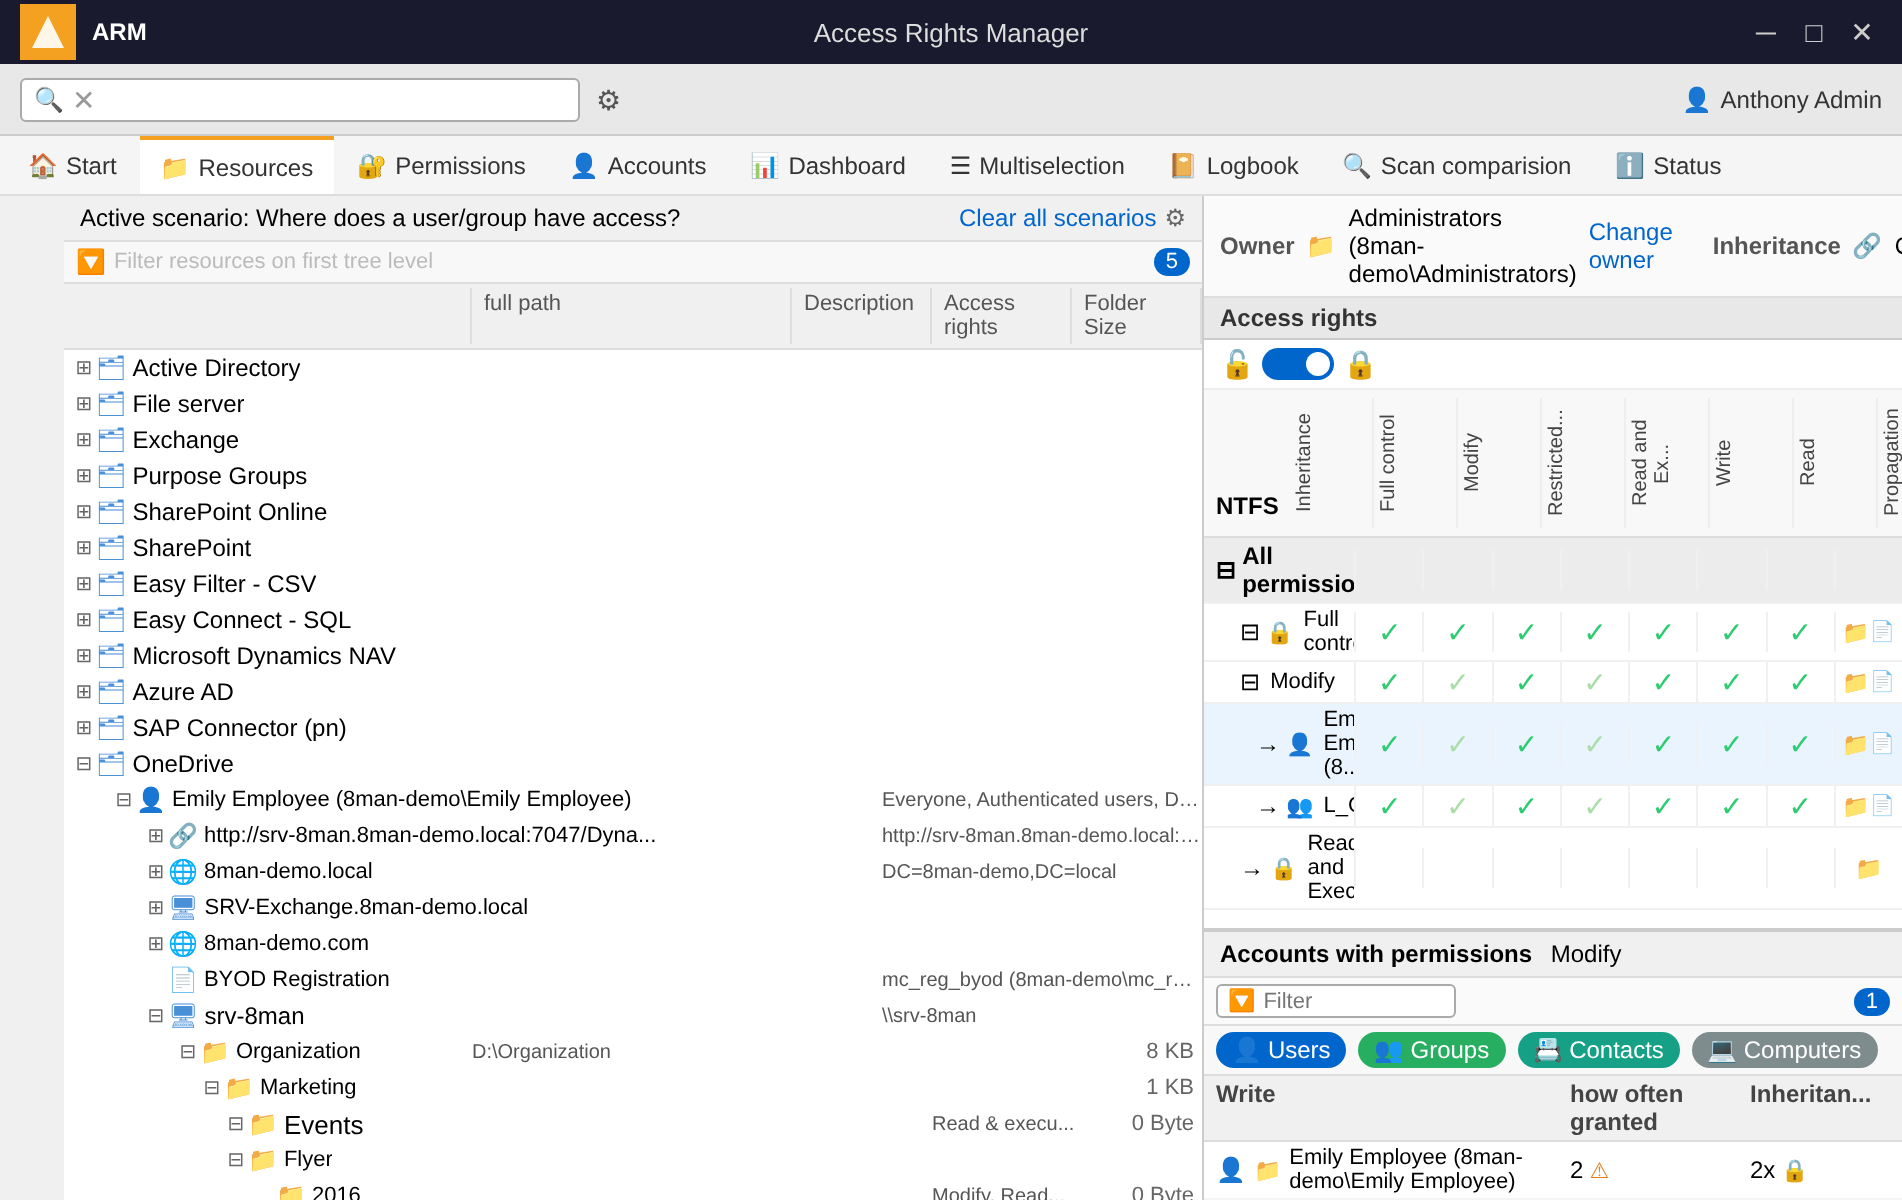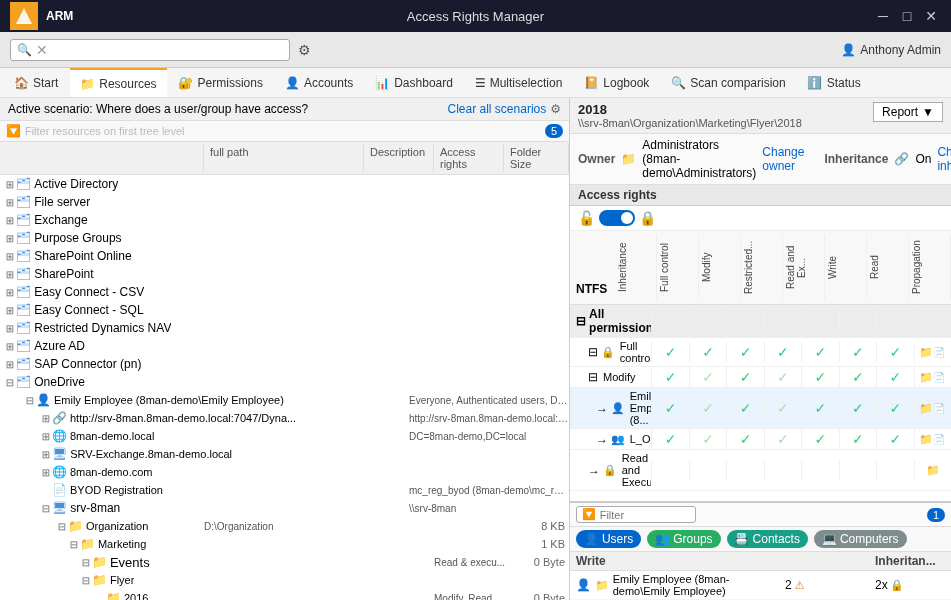--- a/index.html
+++ b/index.html
@@ -72,20 +72,21 @@
       color: #333;
       white-space: nowrap;
       height: 100%;
     }
     .nav-item.active { background: #fff; border-top: 2px solid #f4a020; }
 
     
     .main-layout {
       display: flex;
       height: calc(600px - 32px - 36px - 30px);
+      padding-left: 32px;
     }
 
     
     .left-panel {
       width: 570px;
       border-right: 1px solid #ccc;
       display: flex;
       flex-direction: column;
       background: white;
     }
@@ -534,35 +535,35 @@
         <div class="tree-name-cell" style="padding-left:4px; display:flex; align-items:center;">
           <span class="expander">⊞</span>
           <span style="color:#4a90d9;margin-right:3px;">🗂</span>
           <span class="tree-label">SharePoint</span>
         </div>
       </div>
       <div class="tree-row">
         <div class="tree-name-cell" style="padding-left:4px; display:flex; align-items:center;">
           <span class="expander">⊞</span>
           <span style="color:#4a90d9;margin-right:3px;">🗂</span>
-          <span class="tree-label">Easy Connect - CSV</span>
+          <span class="tree-label">Easy Filter - CSV</span>
         </div>
       </div>
       <div class="tree-row">
         <div class="tree-name-cell" style="padding-left:4px; display:flex; align-items:center;">
           <span class="expander">⊞</span>
           <span style="color:#4a90d9;margin-right:3px;">🗂</span>
           <span class="tree-label">Easy Connect - SQL</span>
         </div>
       </div>
       <div class="tree-row">
         <div class="tree-name-cell" style="padding-left:4px; display:flex; align-items:center;">
           <span class="expander">⊞</span>
           <span style="color:#4a90d9;margin-right:3px;">🗂</span>
-          <span class="tree-label">Restricted Dynamics NAV</span>
+          <span class="tree-label">Microsoft Dynamics NAV</span>
         </div>
       </div>
       <div class="tree-row">
         <div class="tree-name-cell" style="padding-left:4px; display:flex; align-items:center;">
           <span class="expander">⊞</span>
           <span style="color:#4a90d9;margin-right:3px;">🗂</span>
           <span class="tree-label">Azure AD</span>
         </div>
       </div>
       <div class="tree-row">
@@ -685,30 +686,20 @@
         <div class="tree-desc-cell"></div>
         <div class="tree-access-cell" style="font-size:10px;color:#555;">Modify, Read...</div>
         <div class="tree-size-cell">0 Byte</div>
       </div>
 
     </div>
   </div>
 
   <div class="right-panel">
 
-    <div class="right-header">
-      <div>
-        <div class="right-title">2018</div>
-        <div class="right-path">\\srv-8man\Organization\Marketing\Flyer\2018</div>
-      </div>
-      <button class="report-btn">
-        <span>Report</span>
-        <span>▼</span>
-      </button>
-    </div>
 
     <div class="right-meta">
       <div class="meta-row">
         <span class="meta-label">Owner</span>
         <span style="color:#f4a020;">📁</span>
         <span>Administrators (8man-demo\Administrators)</span>
         <span class="meta-link">Change owner</span>
       </div>
       <div class="meta-row">
         <span class="meta-label">Inheritance</span>
@@ -905,20 +896,24 @@
         <div class="ntfs-cell"></div>
         <div class="ntfs-cell">
           <span style="color:#f4a020;font-size:11px;">📁</span>
 
         </div>
       </div>
 
     </div>
 
     <div class="accounts-section">
+      <div class="accounts-header">
+        <span>Accounts with permissions</span>
+        <span style="font-weight:normal;margin-left:6px;">Modify</span>
+      </div>
       <div class="accounts-filter-bar">
         <div class="accounts-filter-input">
           <span style="color:#999;font-size:11px;">🔽</span>
           <input type="text" style="border: none; outline: none; font-size: 11px; width: 80px;" placeholder="Filter">
         </div>
         <span class="accounts-filter-badge">1</span>
       </div>
       <div class="accounts-tabs">
         <div class="acc-tab active-blue">
           <span>👤</span>
@@ -932,20 +927,21 @@
           <span>📇</span>
           <span>Contacts</span>
         </div>
         <div class="acc-tab active-gray">
           <span>💻</span>
           <span>Computers</span>
         </div>
       </div>
       <div class="accounts-table-header">
         <div class="acc-col-name">Write</div>
+        <div class="acc-col-granted">how often granted</div>
         <div class="acc-col-inherit">Inheritan...</div>
       </div>
       <div class="accounts-table-row">
         <div class="acc-name">
           <span style="color:#4a90d9;font-size:12px;">👤</span>
           <span style="color:#f4a020;font-size:11px;">📁</span>
           <span style="font-size:11px;">Emily Employee (8man-demo\Emily Employee)</span>
         </div>
         <div class="acc-granted">
           <span>2</span>

